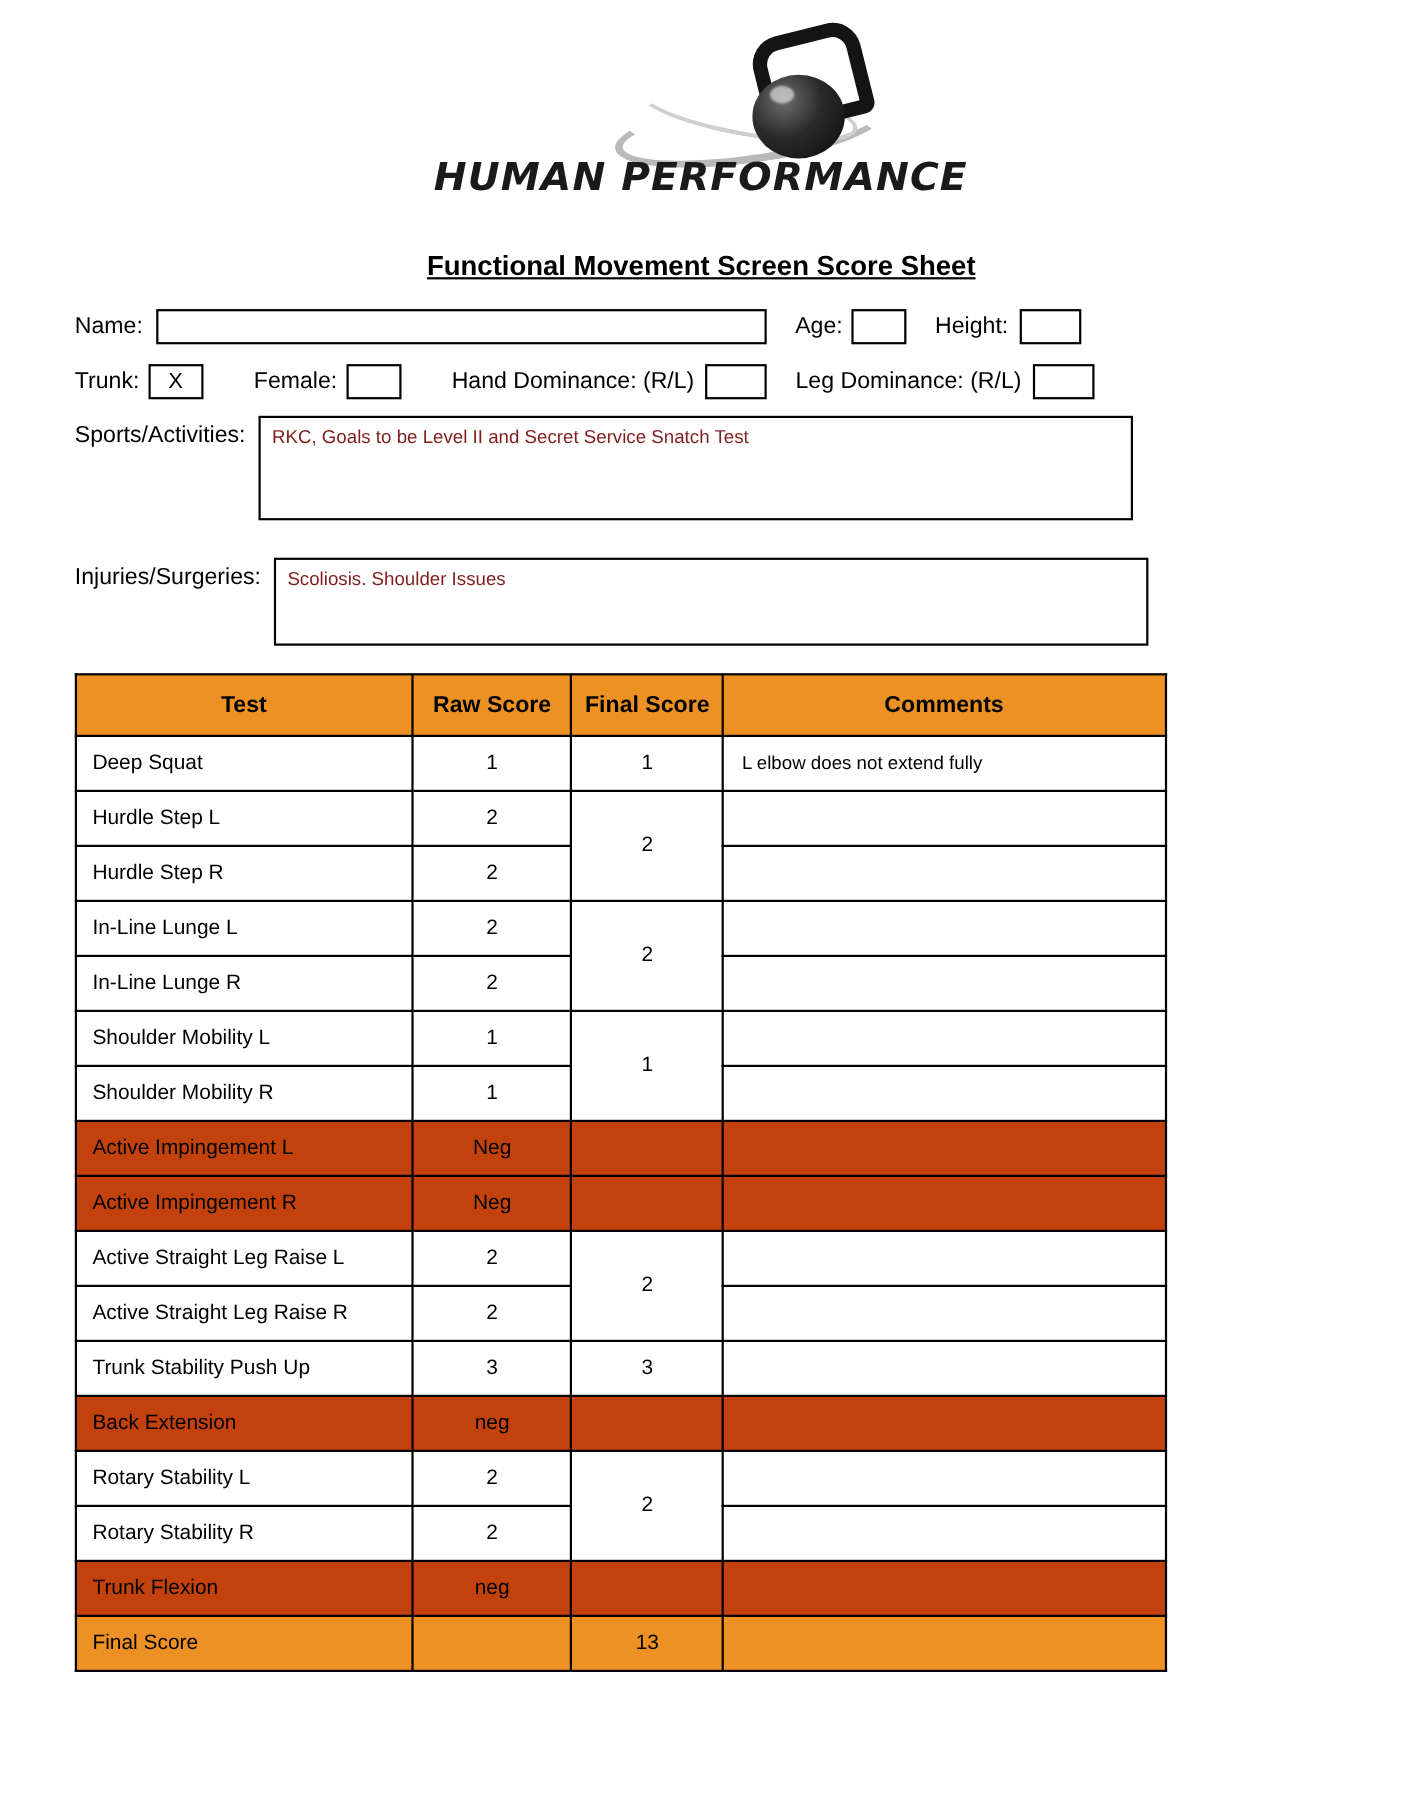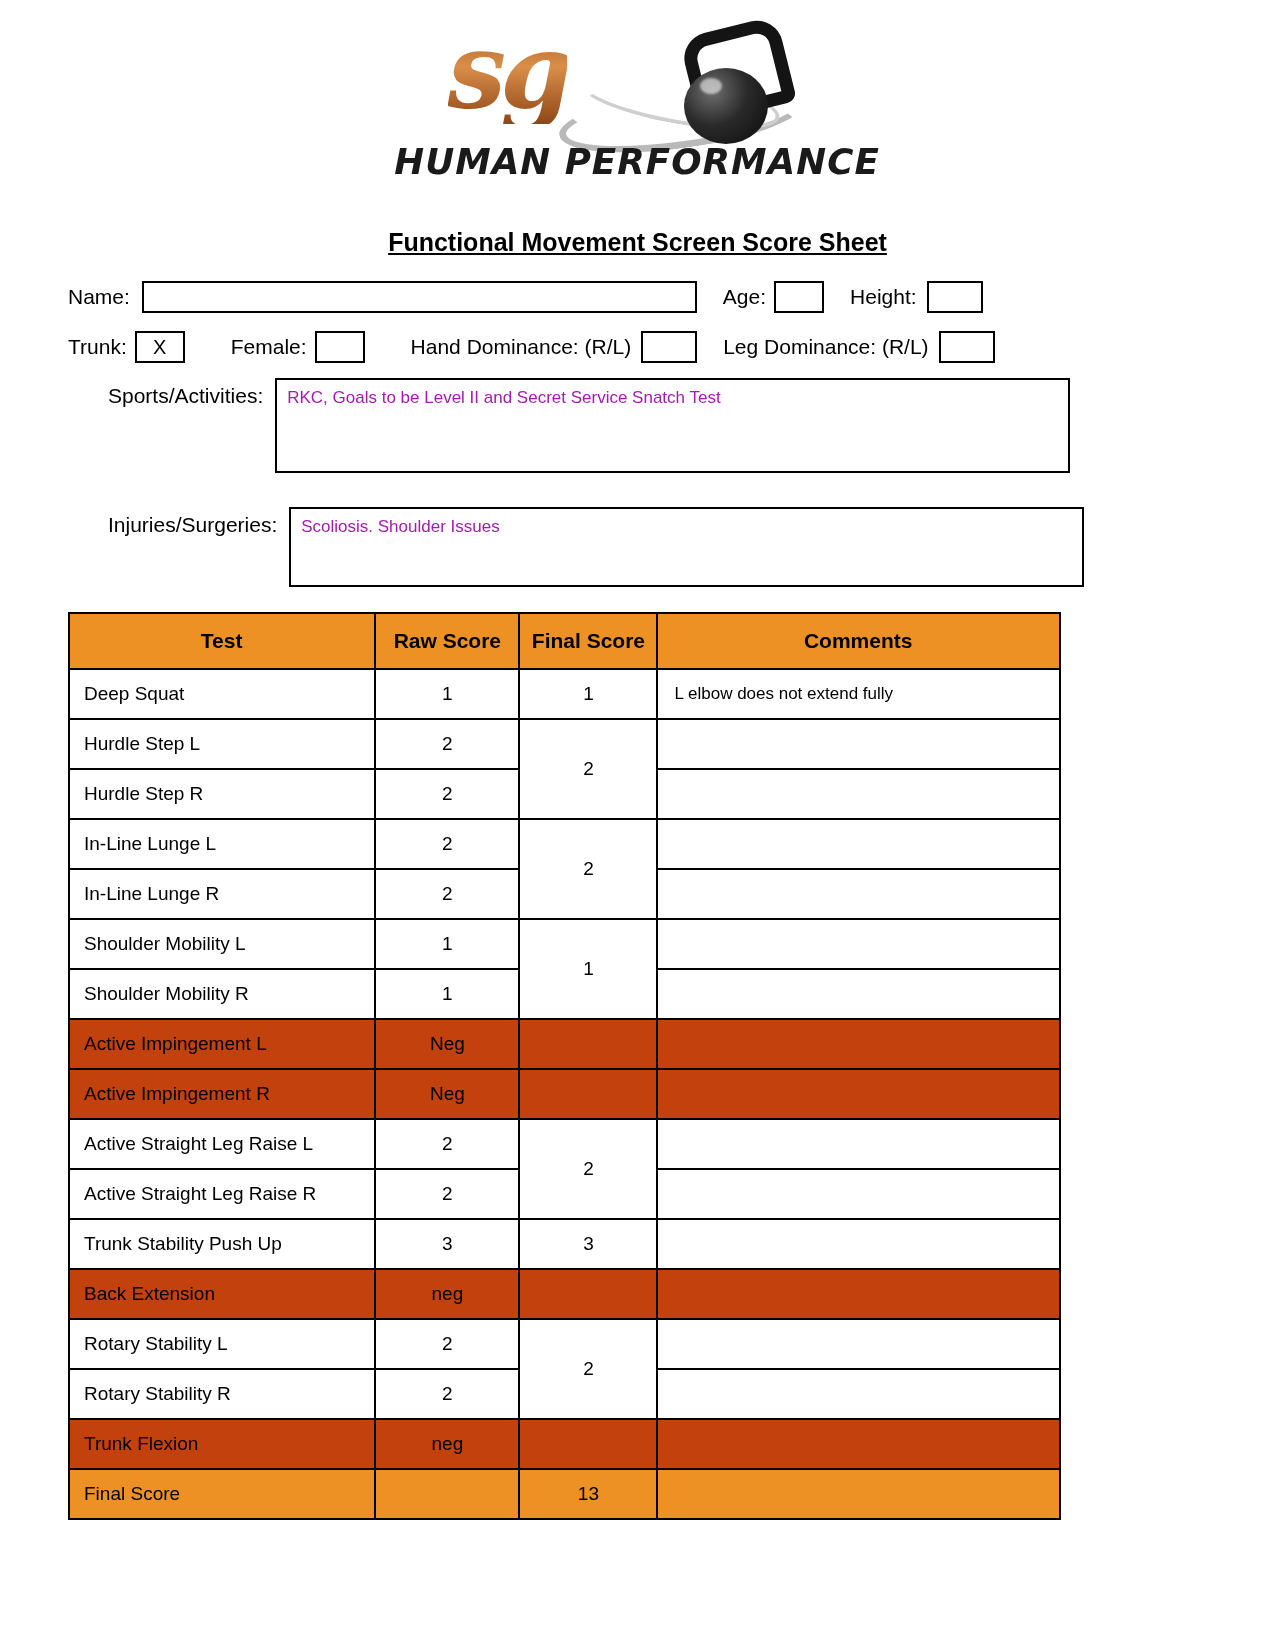--- a/index.html
+++ b/index.html
@@ -167,30 +167,30 @@
   .box-md { width: 56px; margin-left: 10px; }
   .gap { width: 26px; }
   .gap-lg { width: 46px; }
 
   .ta-row {
     display: flex;
     align-items: flex-start;
     font-size: 21px;
     margin-top: 6px;
   }
-  .ta-row .lbl { padding-top: 6px; margin-left: 40px; }
+  .ta-row .lbl { padding-top: 6px; }
   .ta {
     border: 2px solid #000;
     box-sizing: border-box;
     background: #fff;
     margin-left: 12px;
     padding: 8px 10px;
     font-size: 17px;
     line-height: 20px;
-    color: #a21caf;
+    color: #7f1d1d;
   }
   .ta-sports { width: 795px; height: 95px; }
   .ta-injury { width: 795px; height: 80px; }
 
   
   table.fms {
     position: absolute;
     left: 68px;
     top: 612px;
     width: 993px;
@@ -220,21 +220,20 @@
   }
   tr.total .c-test { padding-left: 14px; }
 </style>
 </head>
 <body>
 
 <div class="page">
 
   <div class="logo-wrap">
     <div class="logo-mark">
-      <div class="logo-sg">sg</div>
       <div class="logo-swoosh"></div>
       <div class="logo-swoosh2"></div>
       <div class="kb">
         <div class="kb-handle"></div>
         <div class="kb-ball"></div>
       </div>
     </div>
     <div class="logo-word">HUMAN PERFORMANCE</div>
   </div>
 

